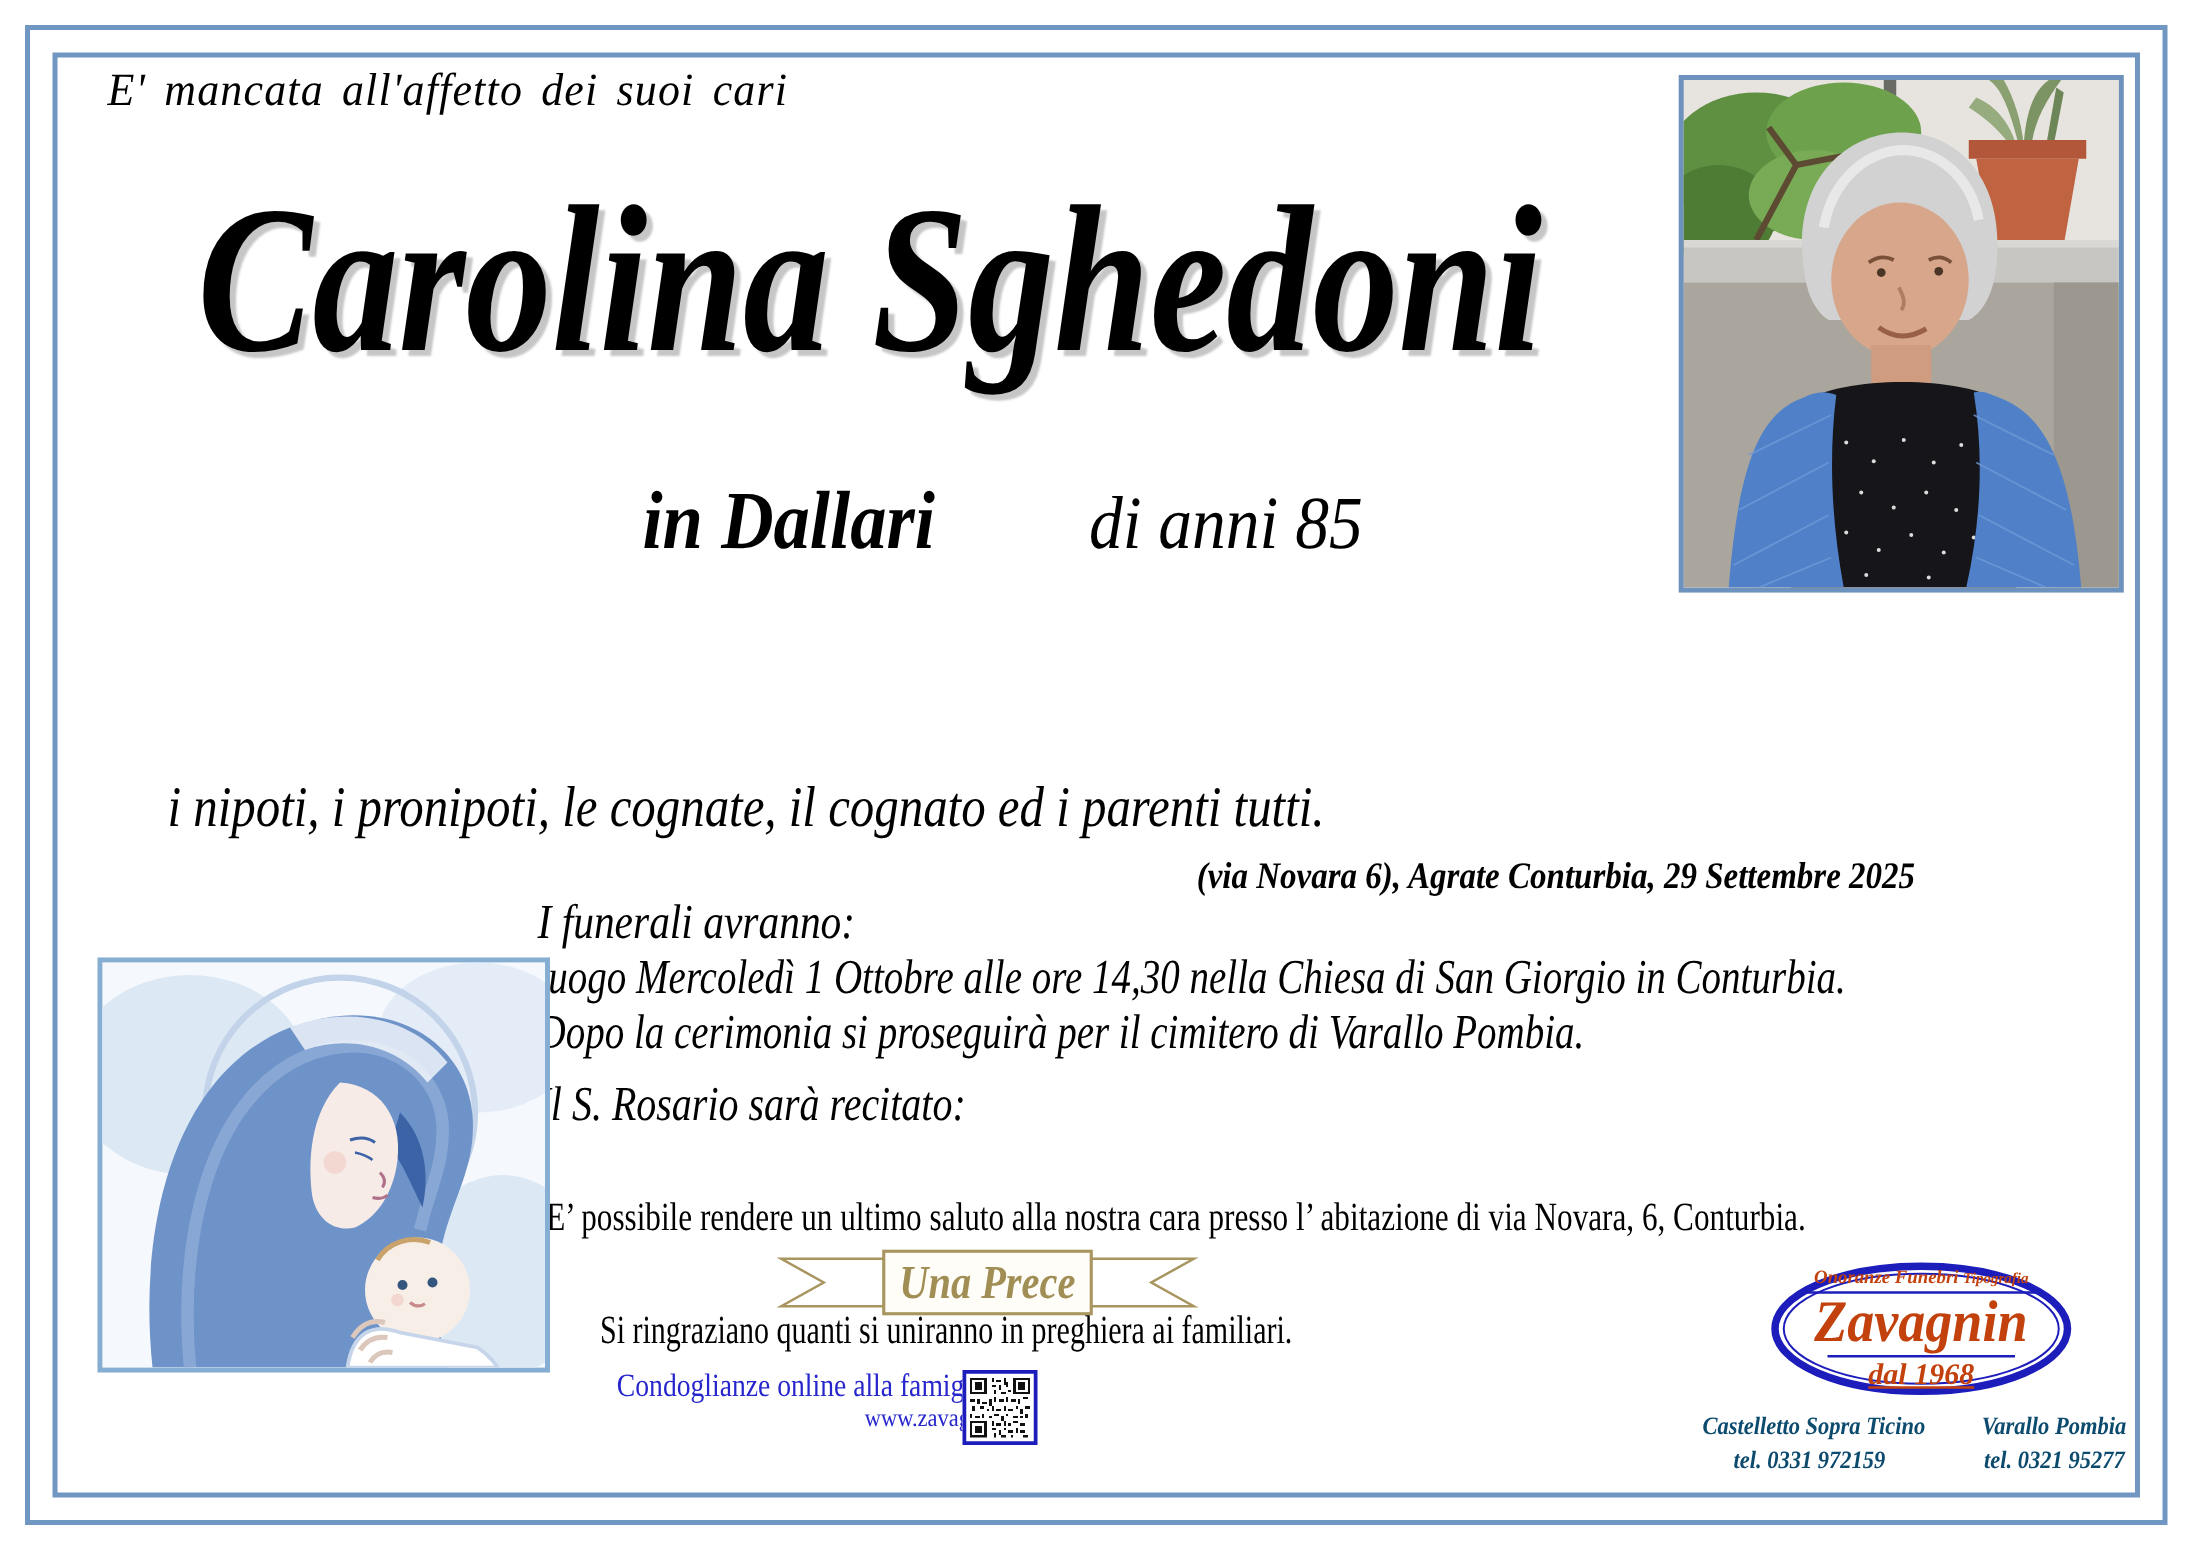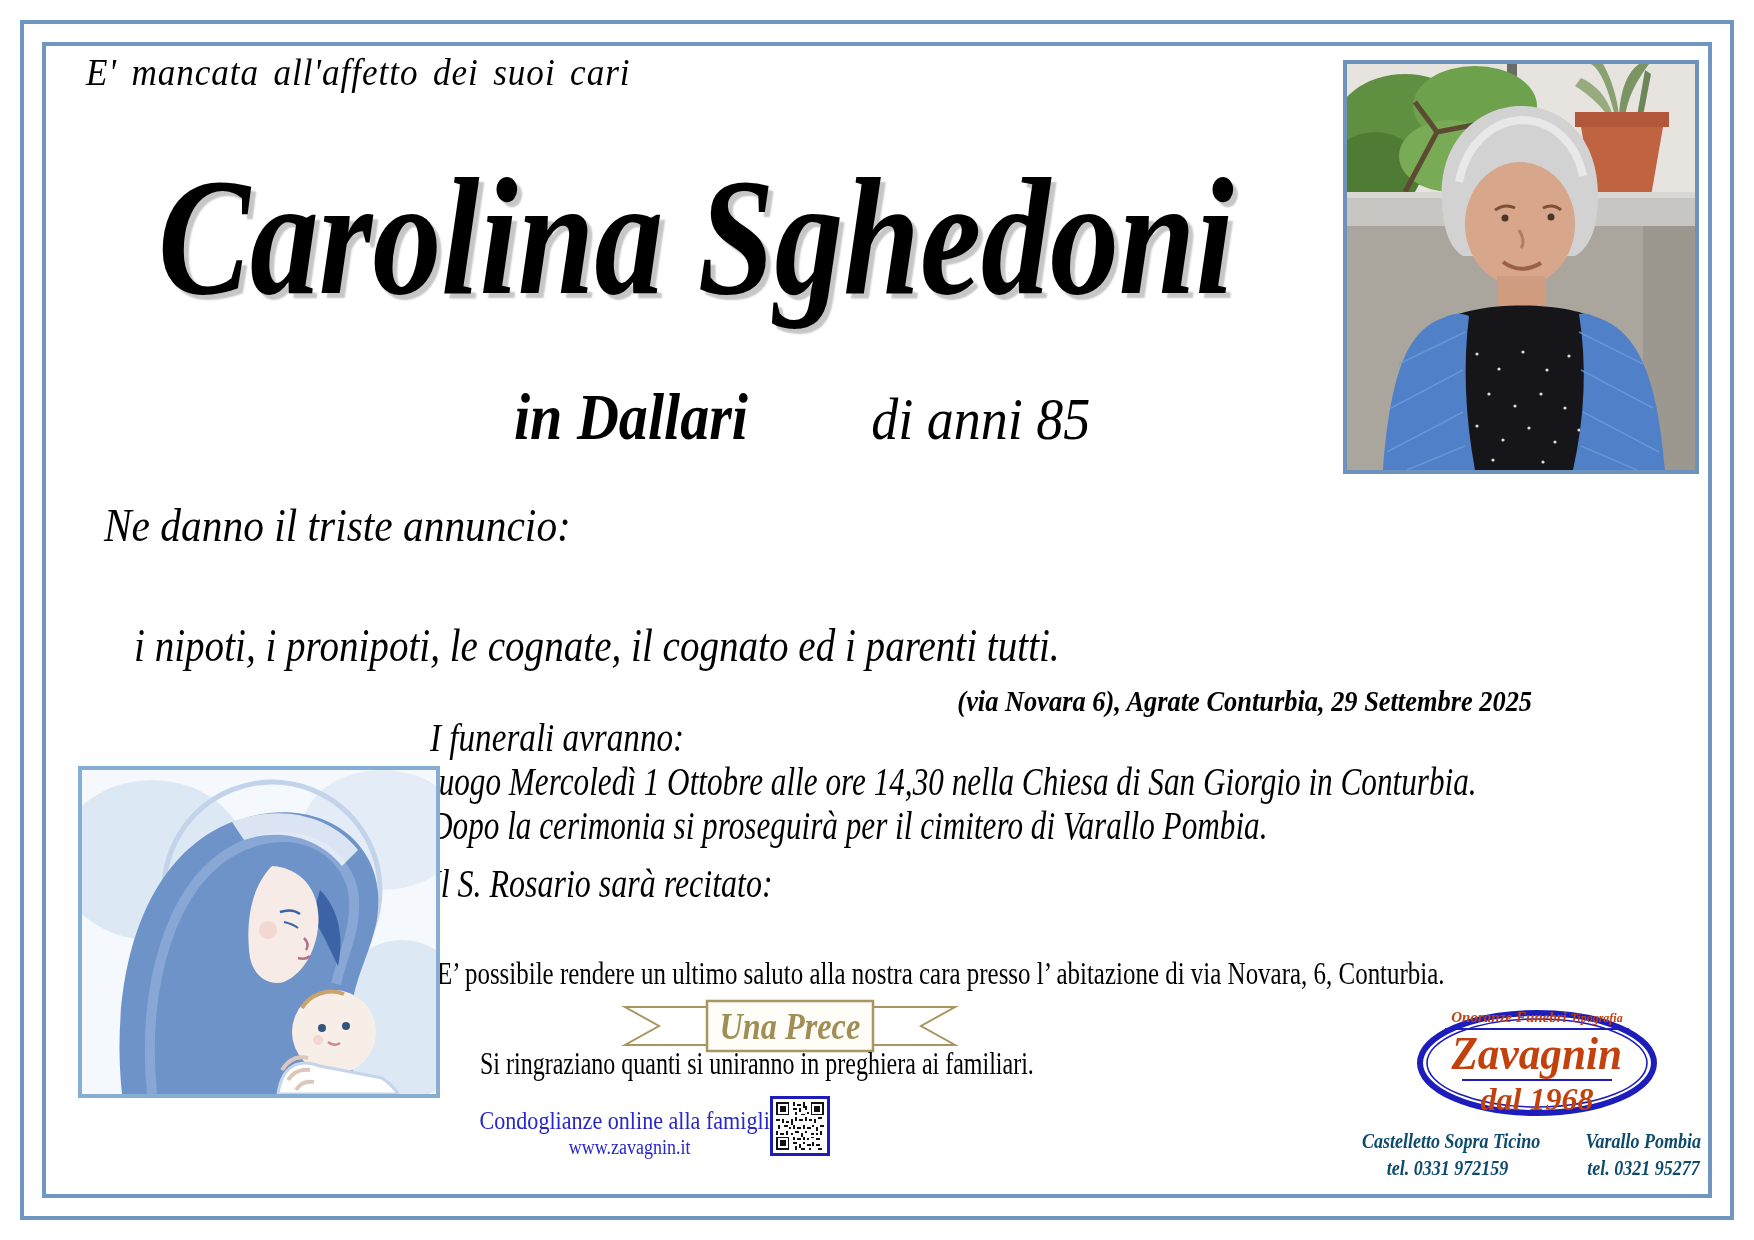--- a/index.html
+++ b/index.html
@@ -12,35 +12,35 @@
   .b  { font-weight:bold; }
   .t  { line-height:1.12; white-space:nowrap; }
   .sq   { display:inline-block; transform:scaleX(var(--sx,1)); transform-origin:0 50%; white-space:nowrap; }
   .sq-c { transform-origin:50% 50%; }
   .sq-r { transform-origin:100% 50%; }
   .frame { position:absolute; pointer-events:none; }
   .photo-frame  { border:4px solid #6d92bd; background:#dfdcd6; }
   .madonna-frame{ border:4px solid #85aed2; background:#f5f8fc; }
   .blue { color:#2626cc; }
   .logo-blue { color:#c2410c; }
-  .center { text-align:center;margin-top:12px; }
+  .center { text-align:right; }
   .qr-box { border:3px solid #1d1dbb; background:#fff; padding:3px; }
   .banner-label {
     position:absolute; inset:0; display:flex; align-items:center; justify-content:center;
     color:#a18e55; font-weight:bold; font-style:italic; font-size:38px;
   }
   .logo-inner {
     position:absolute; inset:0; display:flex; flex-direction:column;
     align-items:center; justify-content:center; padding-top:2px;
   }
   .logo-top { font-size:15px; line-height:1; border-bottom:2px solid #1d1dbb; padding:0 6px 3px 6px; }
   .logo-top .small { font-size:12px; }
   .logo-name { font-size:47px; line-height:1.02; }
   .logo-rule { width:150px; height:2px; background:#1d1dbb; margin:1px 0 1px 0; }
-  .logo-since { font-size:32px; line-height:1.1; }
+  .logo-since { font-size:24px; line-height:1.1;text-decoration:underline; }
   .contact { font-size:20px; line-height:1.35; color:#0c4a6e; text-align:center; }
 </style>
 </head>
 <body>
 
 <div class="page">
 
   <div class="frame" style="inset:20px; border:4px solid #7096c2;"></div>
   <div class="frame" style="inset:42px; border:4px solid #7096c2;"></div>
 
@@ -50,23 +50,20 @@
 
   <div class="abs t b it center" style="left:40px; top:128px; width:1190px; font-size:168px; line-height:1.15;">
     <span class="sq sq-c" style="--sx:.82; text-shadow:6px 5px 2px #c6c6c6;">Carolina Sghedoni</span>
   </div>
 
   <div class="abs" style="left:400px; top:380px; width:800px; display:flex; justify-content:center; align-items:baseline; gap:95px;">
     <span class="b it sq sq-c t" style="--sx:.88; font-size:66px;">in Dallari</span>
     <span class="it sq sq-c t" style="--sx:.9; font-size:60px;">di anni 85</span>
   </div>
 
-  <div class="abs t it" style="left:104px; top:500px; font-size:46px;">
-    <span class="sq" style="--sx:.9">Ne danno il triste annuncio:</span>
-  </div>
   <div class="abs t it" style="left:134px; top:620px; font-size:46px;">
     <span class="sq" style="--sx:.85">i nipoti, i pronipoti, le cognate, il cognato ed i parenti tutti.</span>
   </div>
 
   <div class="abs t b it" style="left:730px; top:684px; width:802px; text-align:right; font-size:30px;">
     <span class="sq sq-r" style="--sx:.88">(via Novara 6), Agrate Conturbia, 29 Settembre 2025</span>
   </div>
 
   <div class="abs t it" style="left:430px; top:716px; font-size:39px;">
     <span class="sq" style="--sx:.85">I funerali avranno:</span>

